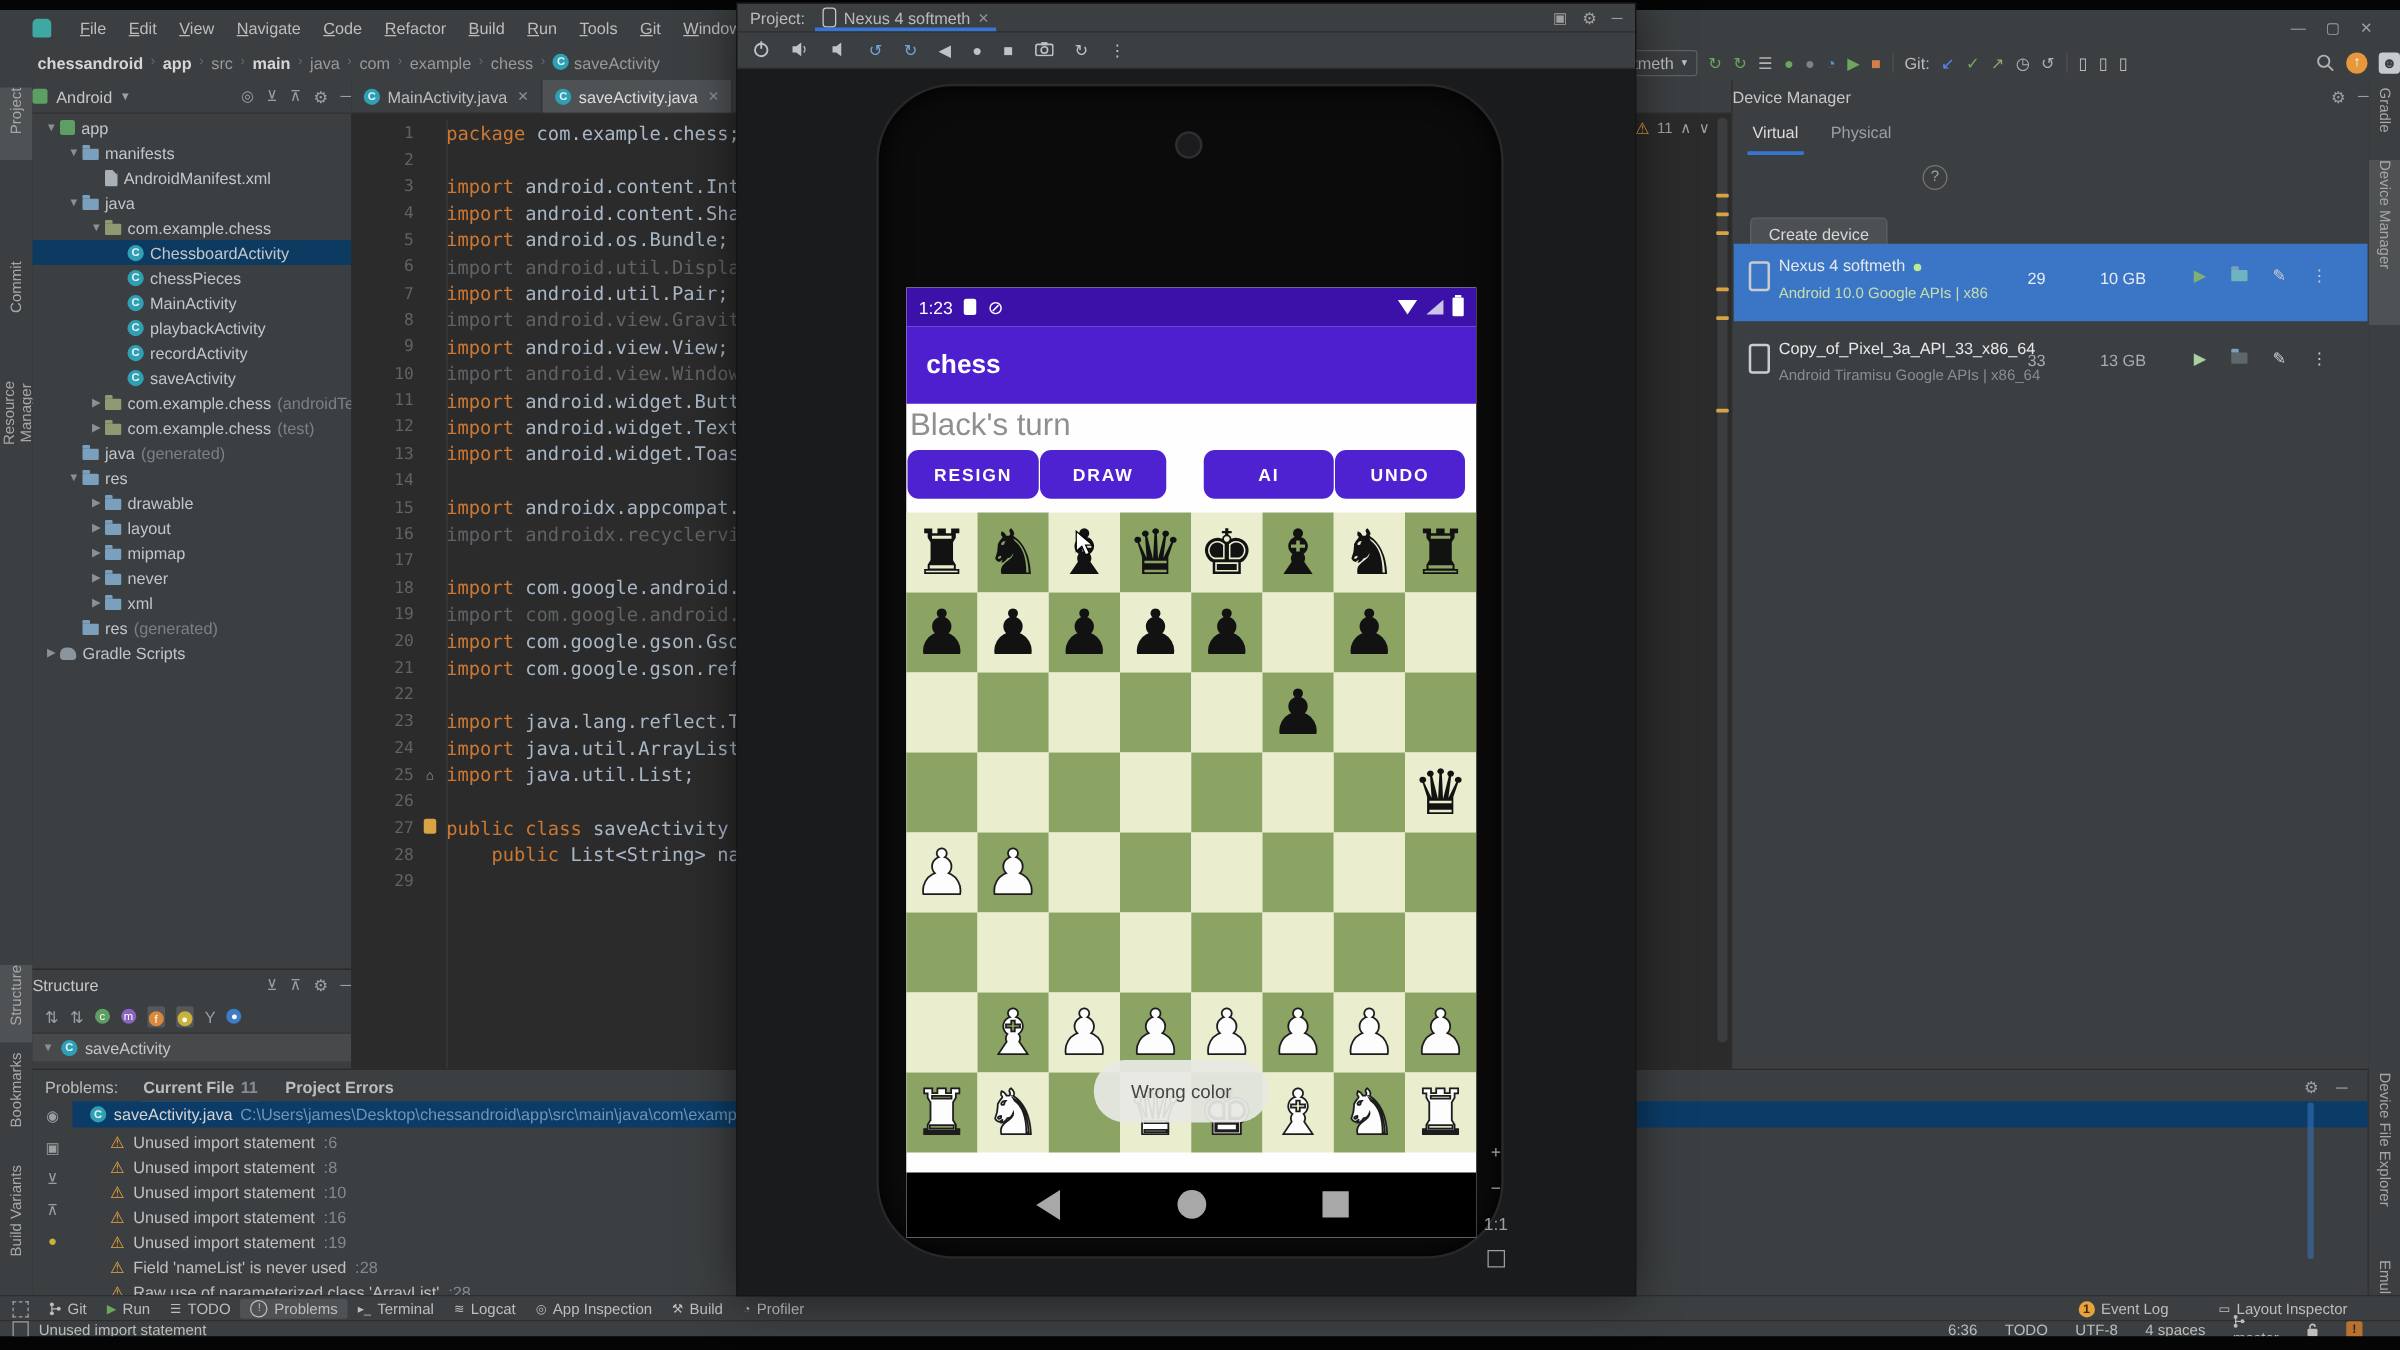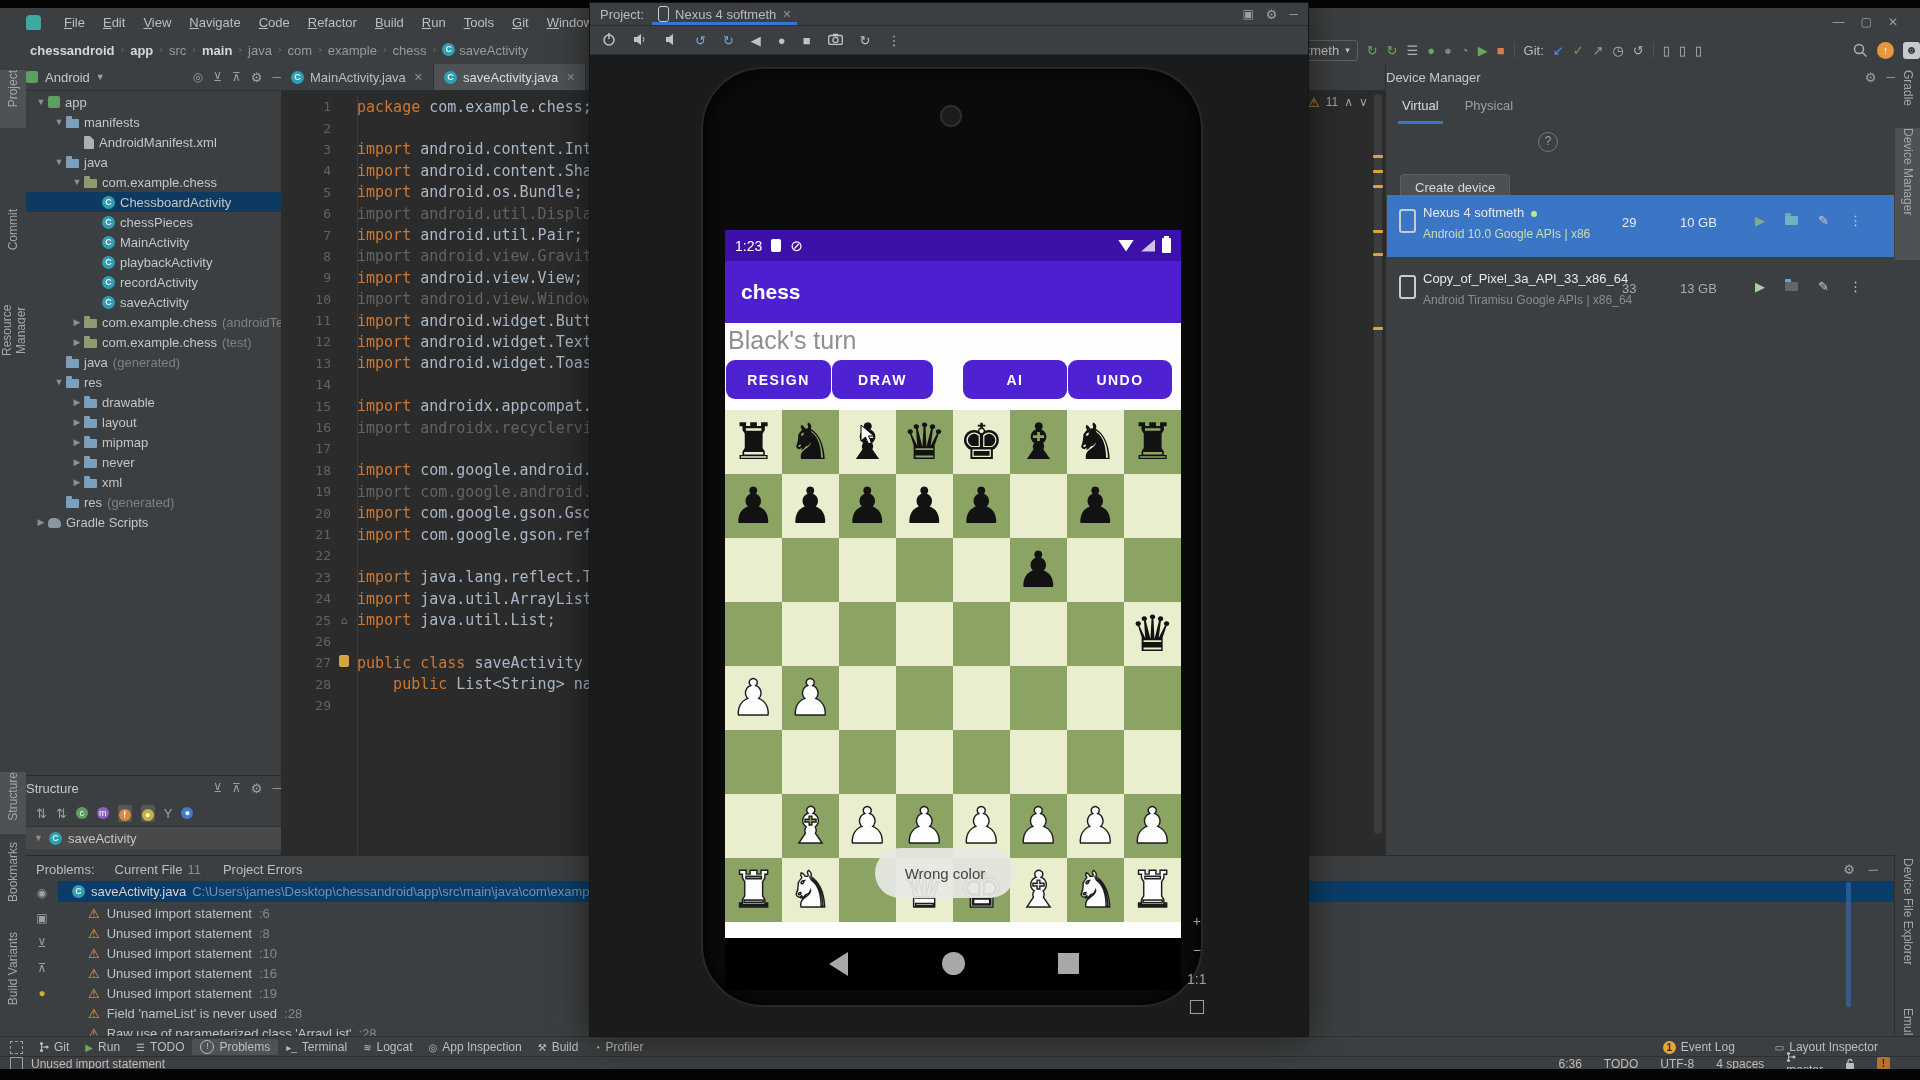--- a/index.html
+++ b/index.html
@@ -78,21 +78,21 @@
   .bookmark{display:inline-block;width:10px;height:12px;background:#d9a343;border-radius:2px;}
   .gutline{position:absolute;left:76px;top:32px;bottom:0;width:1px;background:#3a3d3f;}
   
   #inspections{left:1308px;top:92px;height:20px;display:flex;align-items:center;gap:6px;color:#9da0a2;font-size:12px;}
   #scrollstrip{left:1372px;top:90px;width:12px;height:765px;}
   #scrollstrip .thumb{position:absolute;left:2px;top:4px;width:8px;height:740px;background:#4c4f51;opacity:.5;border-radius:4px;}
   .tick{position:absolute;left:1px;width:10px;height:3px;background:#d9a343;border-radius:1px;}
   
   #problems-panel{left:26px;top:855px;width:1868px;height:181px;background:#3c3f41;border-top:1px solid #2a2a2a;}
   #problems-head{height:27px;display:flex;align-items:center;padding:0 10px;gap:18px;}
-  .ptab{position:relative;color:#bdbdbd;padding:4px 2px;}
+  .ptab{position:relative;color:#bdbdbd;padding:4px 2px;font-weight:bold;}
   .ptab .cnt{color:#8a8d90;margin-left:5px;}
   .ptab.active:after{content:"";position:absolute;left:0;right:0;bottom:-2px;height:2px;background:#7f8b94;}
   #ptools{position:absolute;left:0;top:30px;width:32px;display:flex;flex-direction:column;gap:11px;align-items:center;color:#9da0a2;font-size:12px;}
   #prow-file{position:absolute;left:32px;right:0;top:25px;height:21px;background:#0b3c67;display:flex;align-items:center;gap:6px;padding-left:14px;}
   #prow-file .fname{color:#d4d4d4;}
   #prow-file .fpath{color:#6e93b8;}
   .prow{position:absolute;left:32px;right:0;height:20px;display:flex;align-items:center;gap:7px;padding-left:30px;}
   .warn-tri{color:#e8a33d;font-size:13px;}
   .prow .ptext{color:#c0c0c0;}
   .prow .ploc{color:#7f8b91;}

